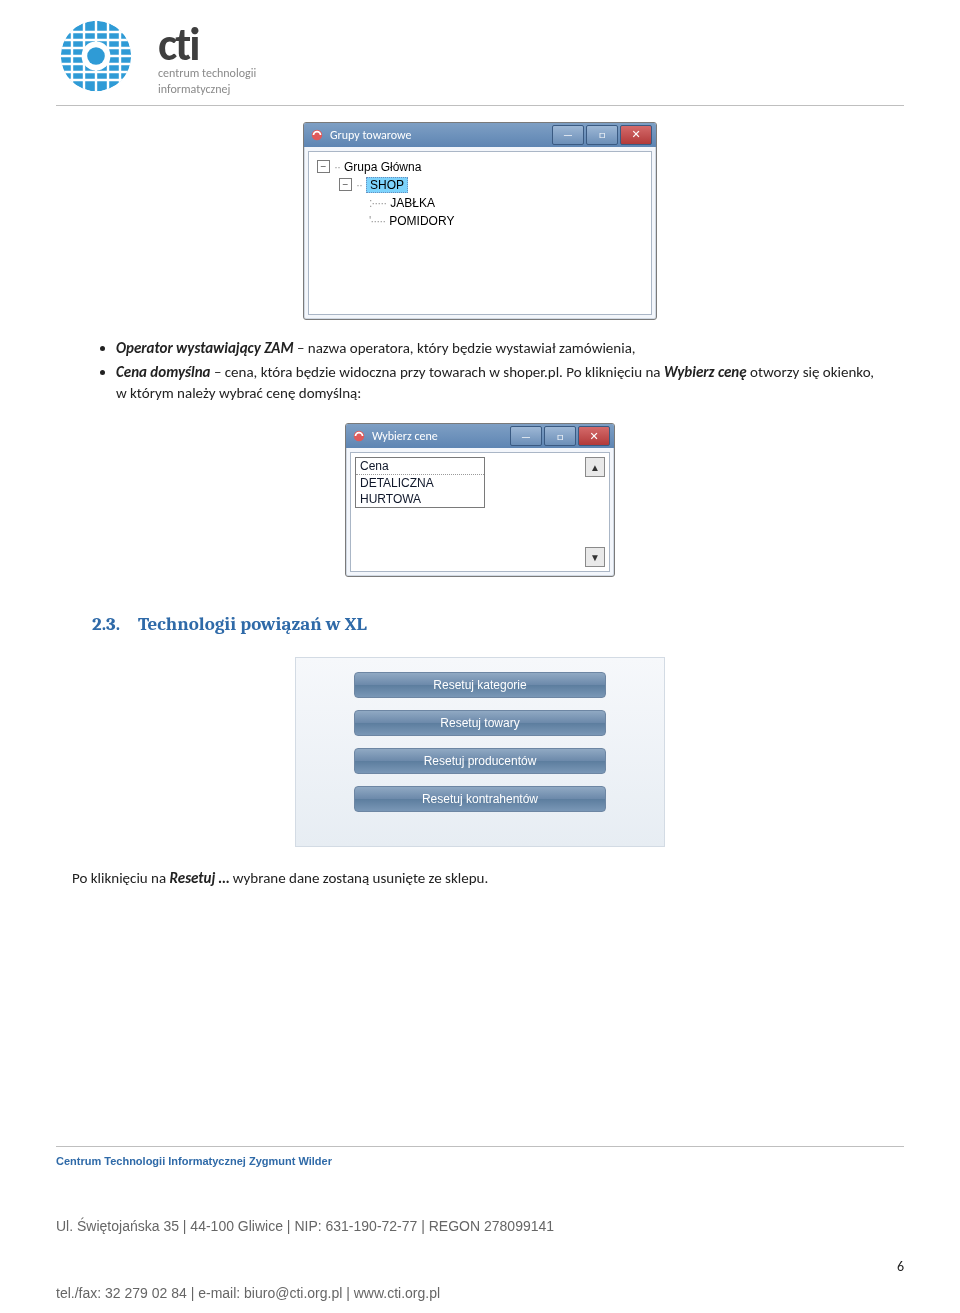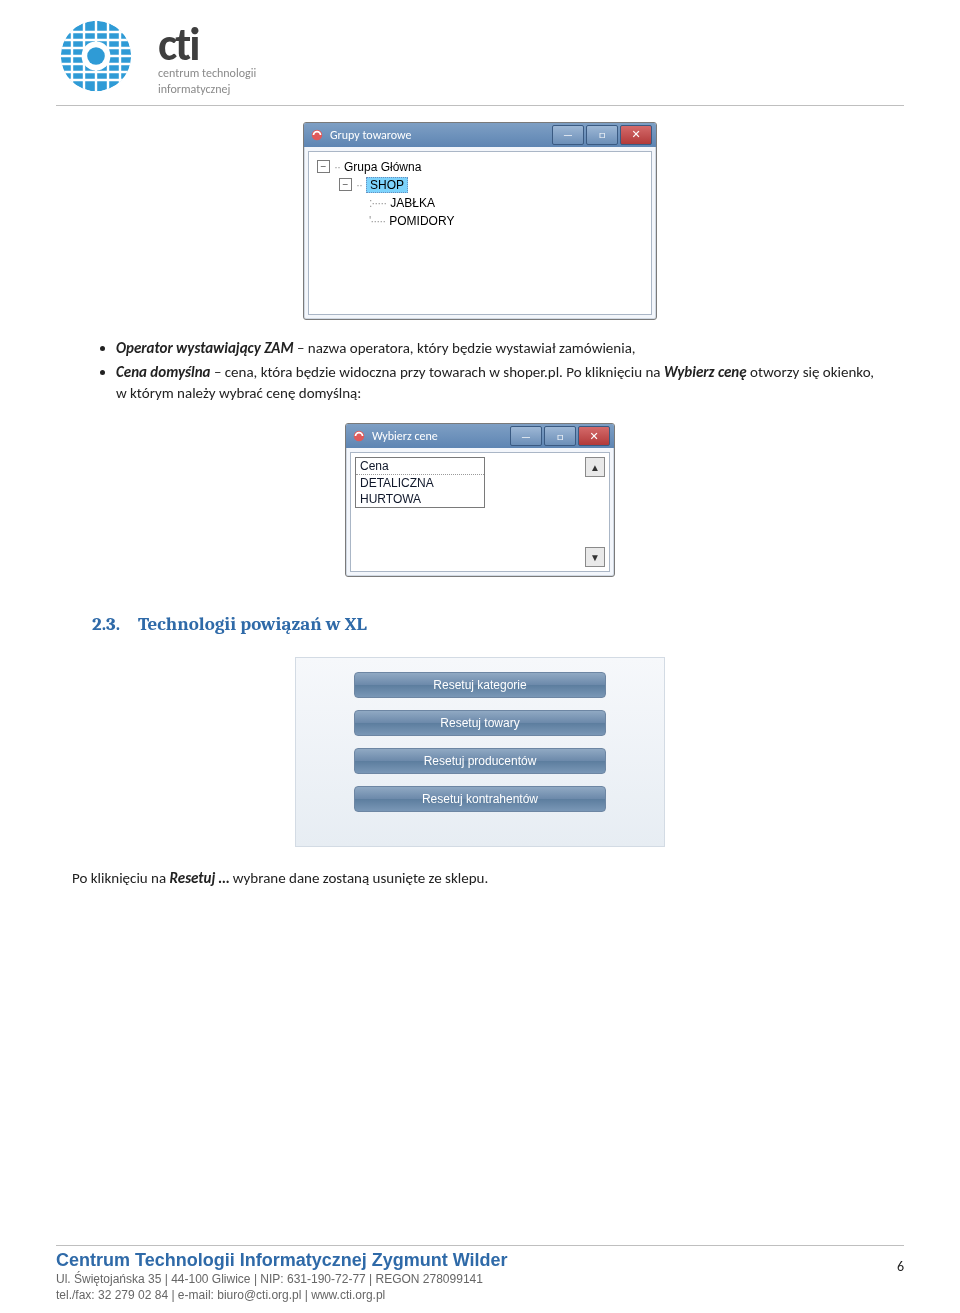--- a/index.html
+++ b/index.html
@@ -36,22 +36,22 @@
   .pbtn{display:block;width:252px;height:26px;margin:0 auto 12px auto;border:1px solid #6d86a3;border-radius:4px;background:linear-gradient(#90a9c3,#6d8aab 48%,#5d7e9f 52%,#7a97b6);color:#fff;font-size:12px;font-family:"Tahoma",Arial,sans-serif;}
   .win2-body{background:#fff;border:1px solid #aab6c6;margin:4px;position:relative;min-height:118px;}
   .sel-box{position:absolute;top:4px;left:4px;width:128px;border:1px solid #7a7a7a;background:#fff;font-family:"Tahoma",Arial,sans-serif;font-size:12px;color:#0f172a;}
   .sel-item{padding:1px 4px;}
   .scroll-up,.scroll-down{position:absolute;right:4px;width:18px;height:18px;border:1px solid #8a8a8a;background:#e9e9e9;display:flex;align-items:center;justify-content:center;font-size:10px;color:#333;}
   .scroll-up{top:4px;}
   .scroll-down{bottom:4px;}
   .app-icon{width:14px;height:14px;}
   .footer{position:absolute;bottom:10px;left:56px;right:56px;}
   .foot-main{font-family:"Tahoma","Segoe UI",Arial,sans-serif;}
-  .foot-title{color:#2f6aa8;font-weight:700;font-size:18px;}
-  .foot-line{color:#666;font-size:12px;line-height:1.35;}
+  .foot-title{color:#2f6aa8;font-weight:700;font-size:11px;}
+  .foot-line{color:#666;font-size:14px;line-height:1.35;margin-top:48px;}
   .page-num{position:absolute;right:0;bottom:28px;font-size:14px;color:#222;}
 </style>
 </head>
 <body>
 
 <div class="page">
 
   <div class="header">
     <svg class="logo-cti-circle" viewBox="0 0 100 100">
       <defs>

